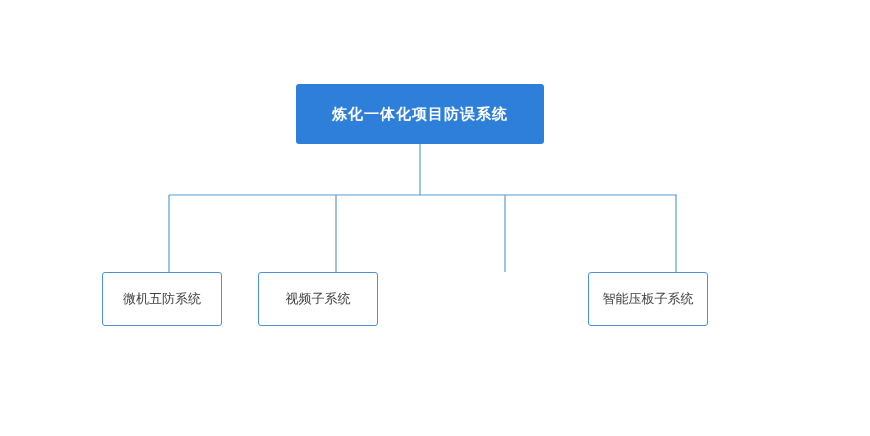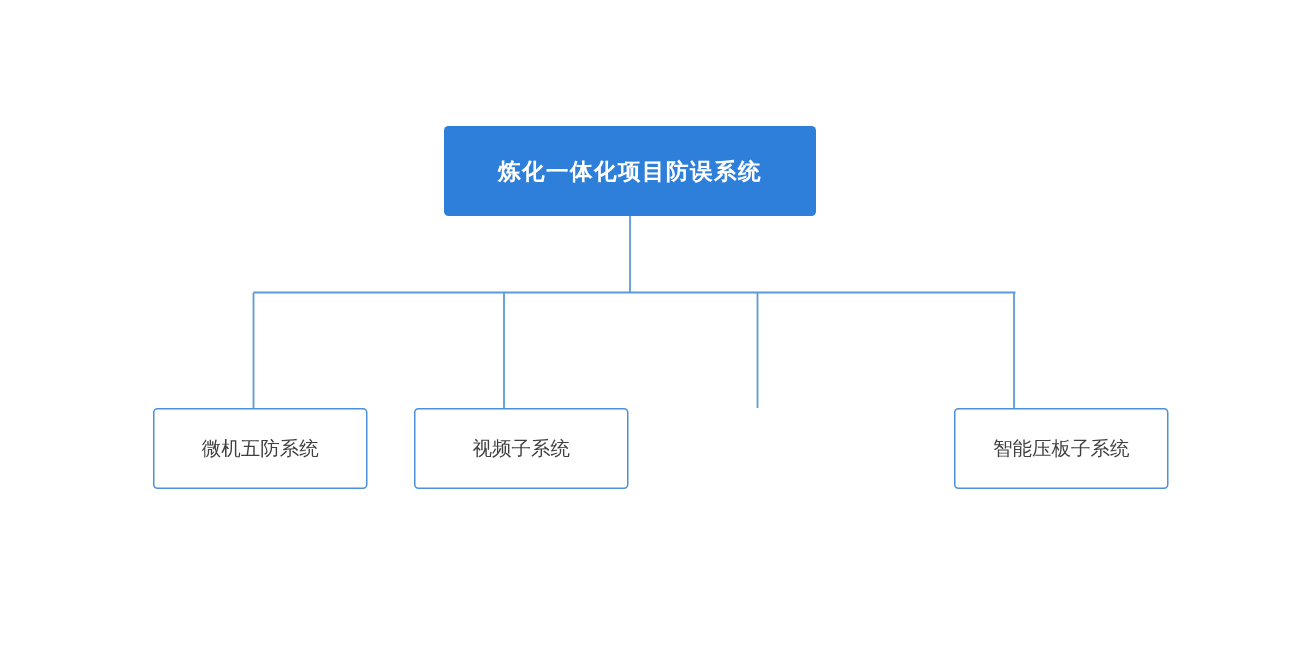--- a/index.html
+++ b/index.html
@@ -48,33 +48,33 @@
     background:var(--root-fill);
     border-radius:3px;
     color:var(--root-text);
     font-size:15px;
     font-weight:bold;
     letter-spacing:1px;
     cursor:pointer;
   }
   .child-node{
     top:272px;
-    width:143px;
+    width:120px;
     height:54px;
     background:#fff;
     border:1px solid var(--node-border);
     border-radius:3px;
     color:var(--node-text);
     font-size:13px;
     cursor:pointer;
   }
   .child-1{left:102px;}
-  .child-2{left:276px;text-align:right;}
+  .child-2{left:258px;text-align:right;}
   .child-3{left:438px;}
-  .child-4{left:636px;}
+  .child-4{left:588px;}
 </style>
 </head>
 <body>
 
 <div class="canvas">
 
   <svg class="connectors" viewBox="0 0 870 436" xmlns="http://www.w3.org/2000/svg">
     <path d="M420 144 L420 195"></path>
     <path d="M169 195 L677 195"></path>
     <path d="M169 195 L169 272"></path>

